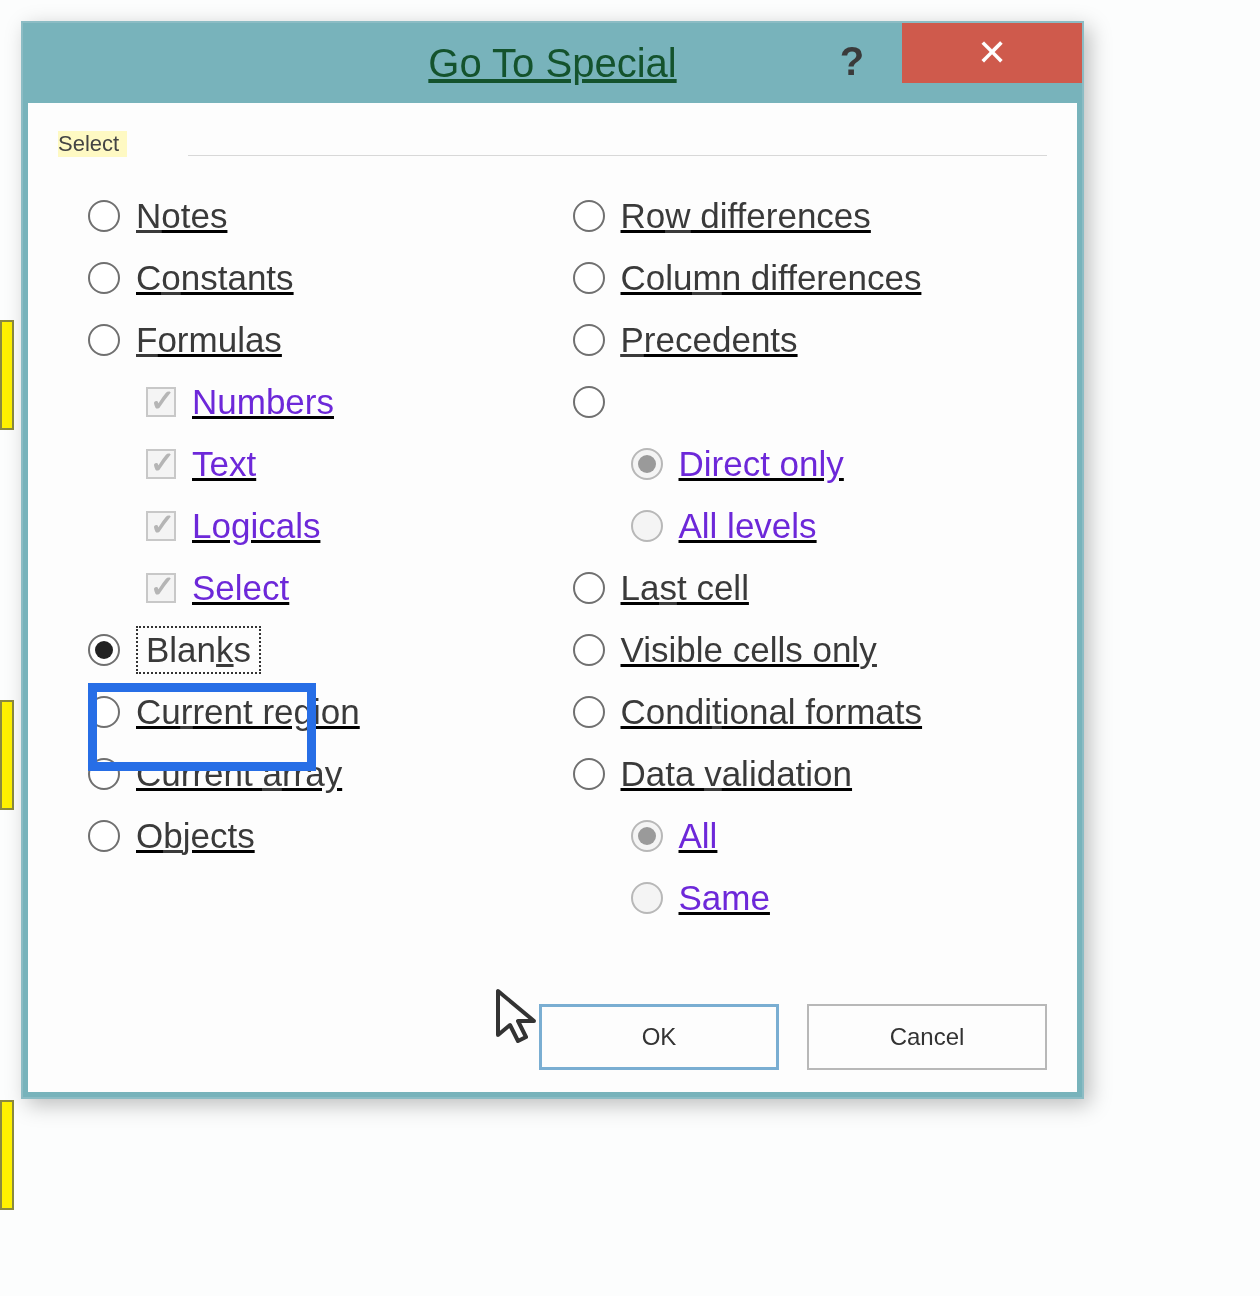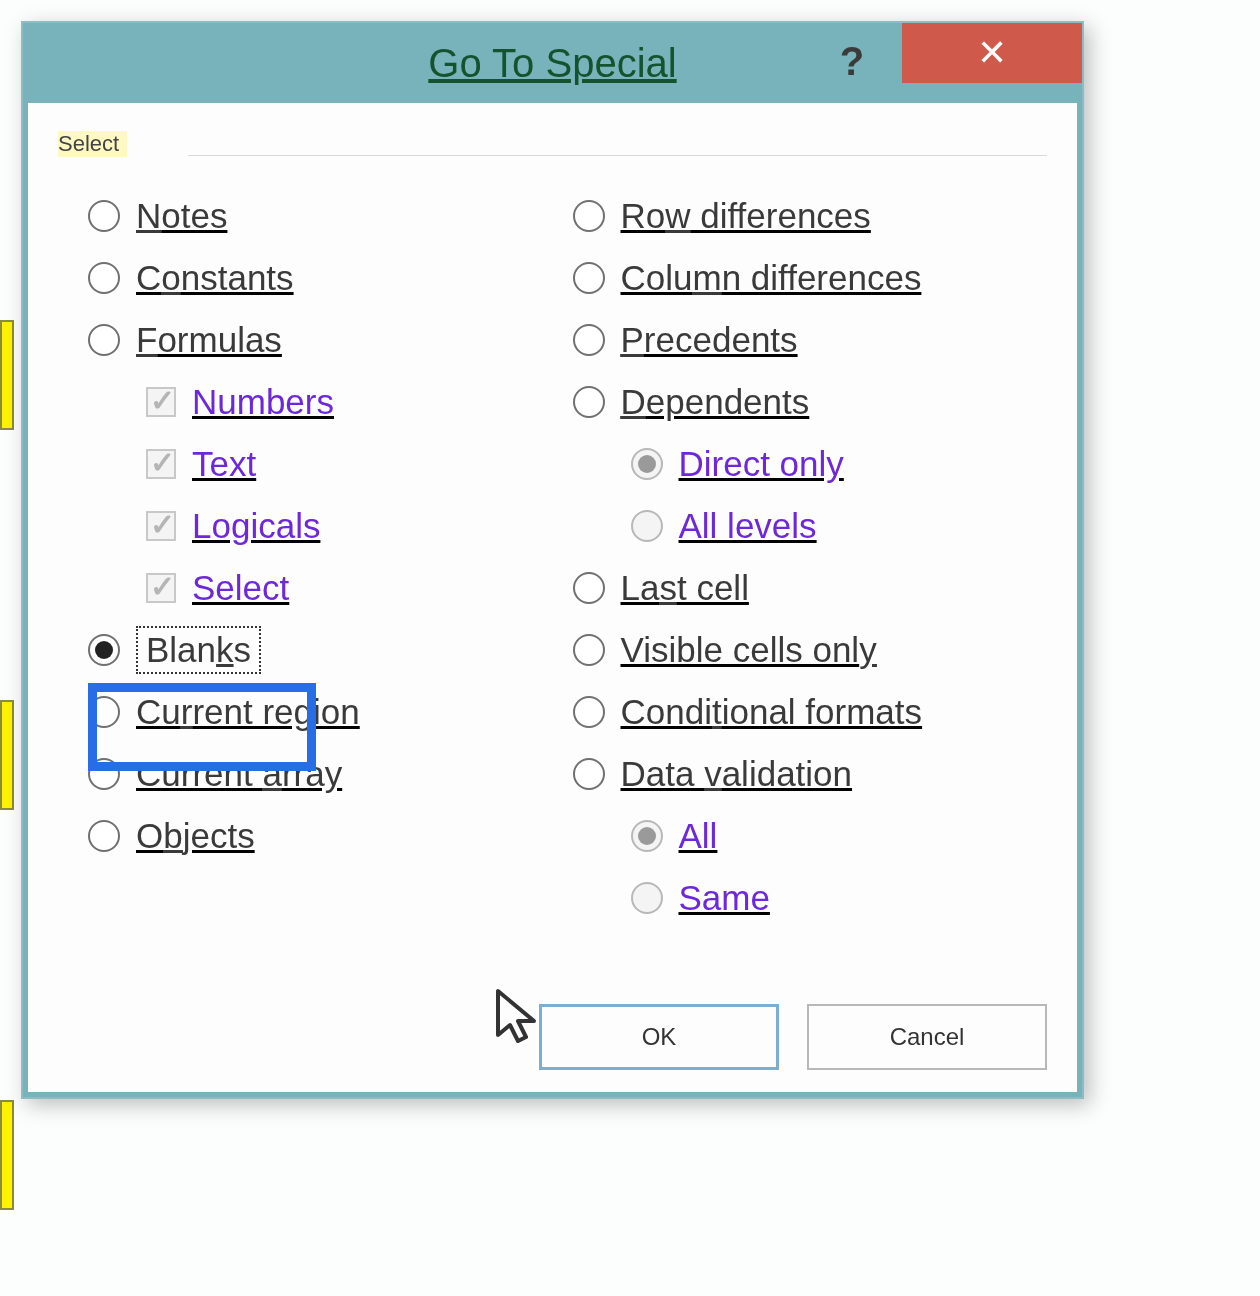--- a/index.html
+++ b/index.html
@@ -285,21 +285,20 @@
           <div class="opt">
             <span class="radio"></span>
             <span>Colu<span class="u">m</span>n differences</span>
           </div>
           <div class="opt">
             <span class="radio"></span>
             <span><span class="u">P</span>recedents</span>
           </div>
           <div class="opt">
             <span class="radio"></span>
-            <span><span class="u">D</span>ependents</span>
           </div>
           <div class="opt sub disabled">
             <span class="radio selected disabled"></span>
             <span>Direct only</span>
           </div>
           <div class="opt sub disabled">
             <span class="radio disabled"></span>
             <span>All levels</span>
           </div>
           <div class="opt">

